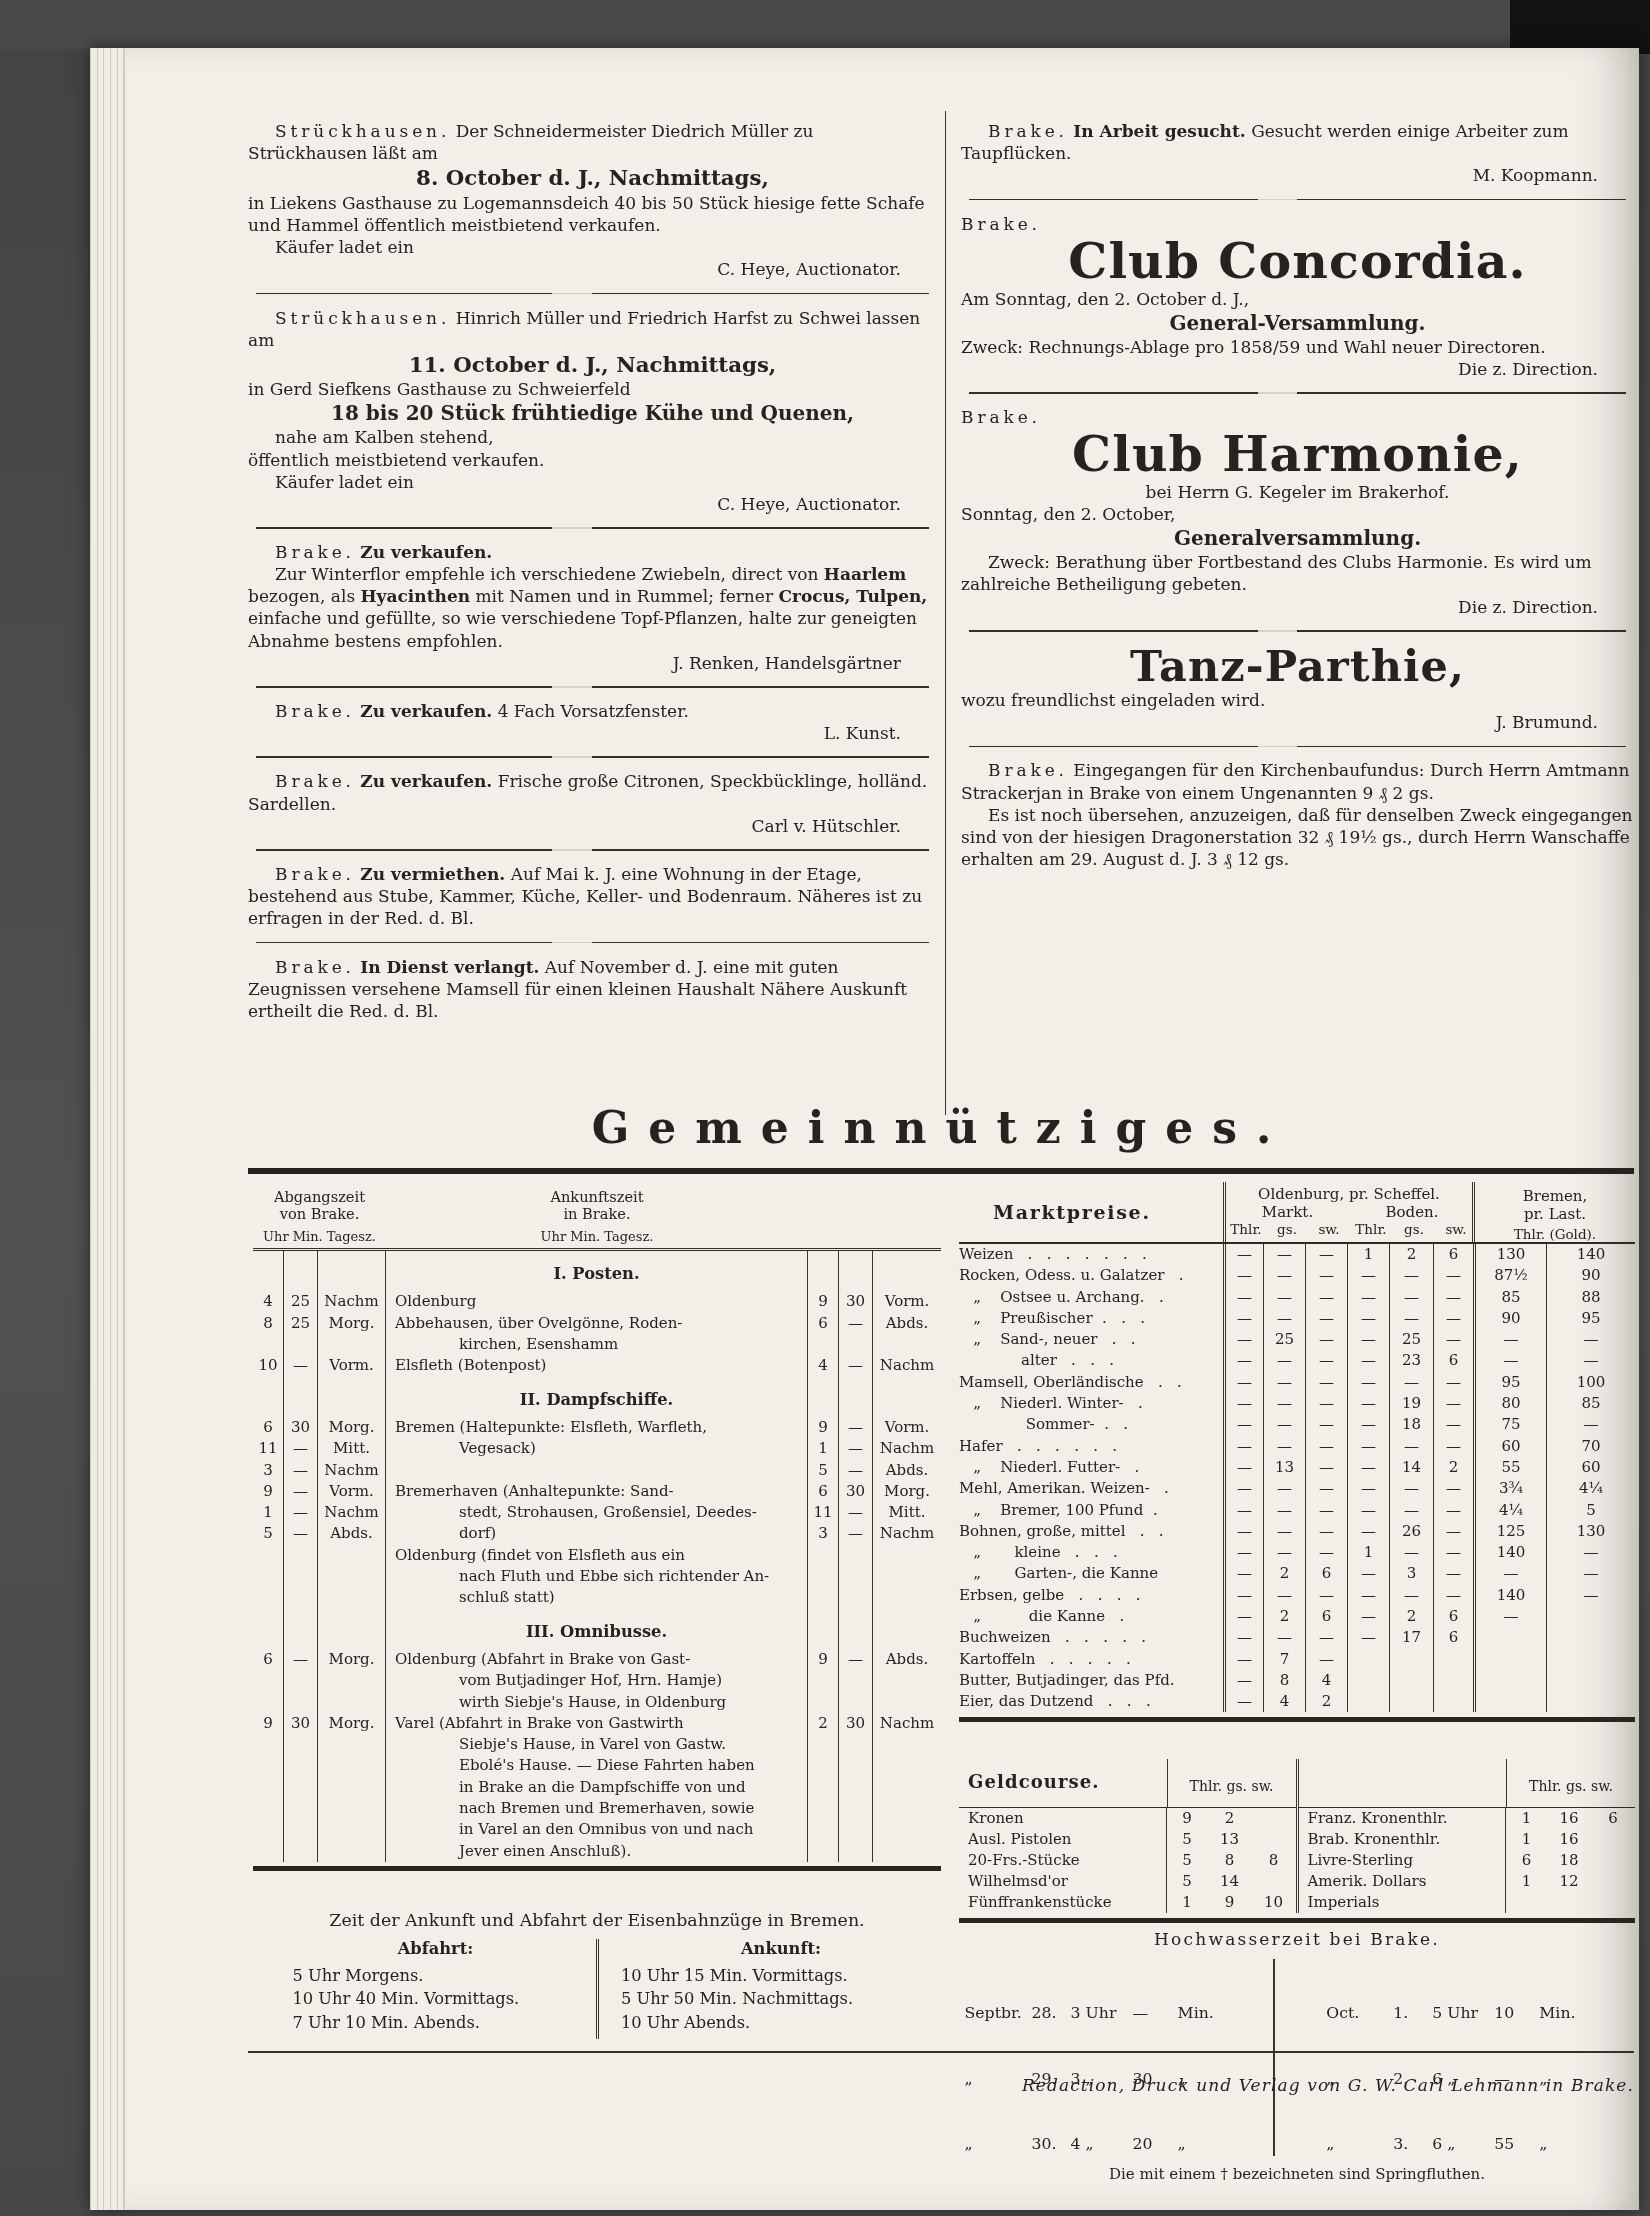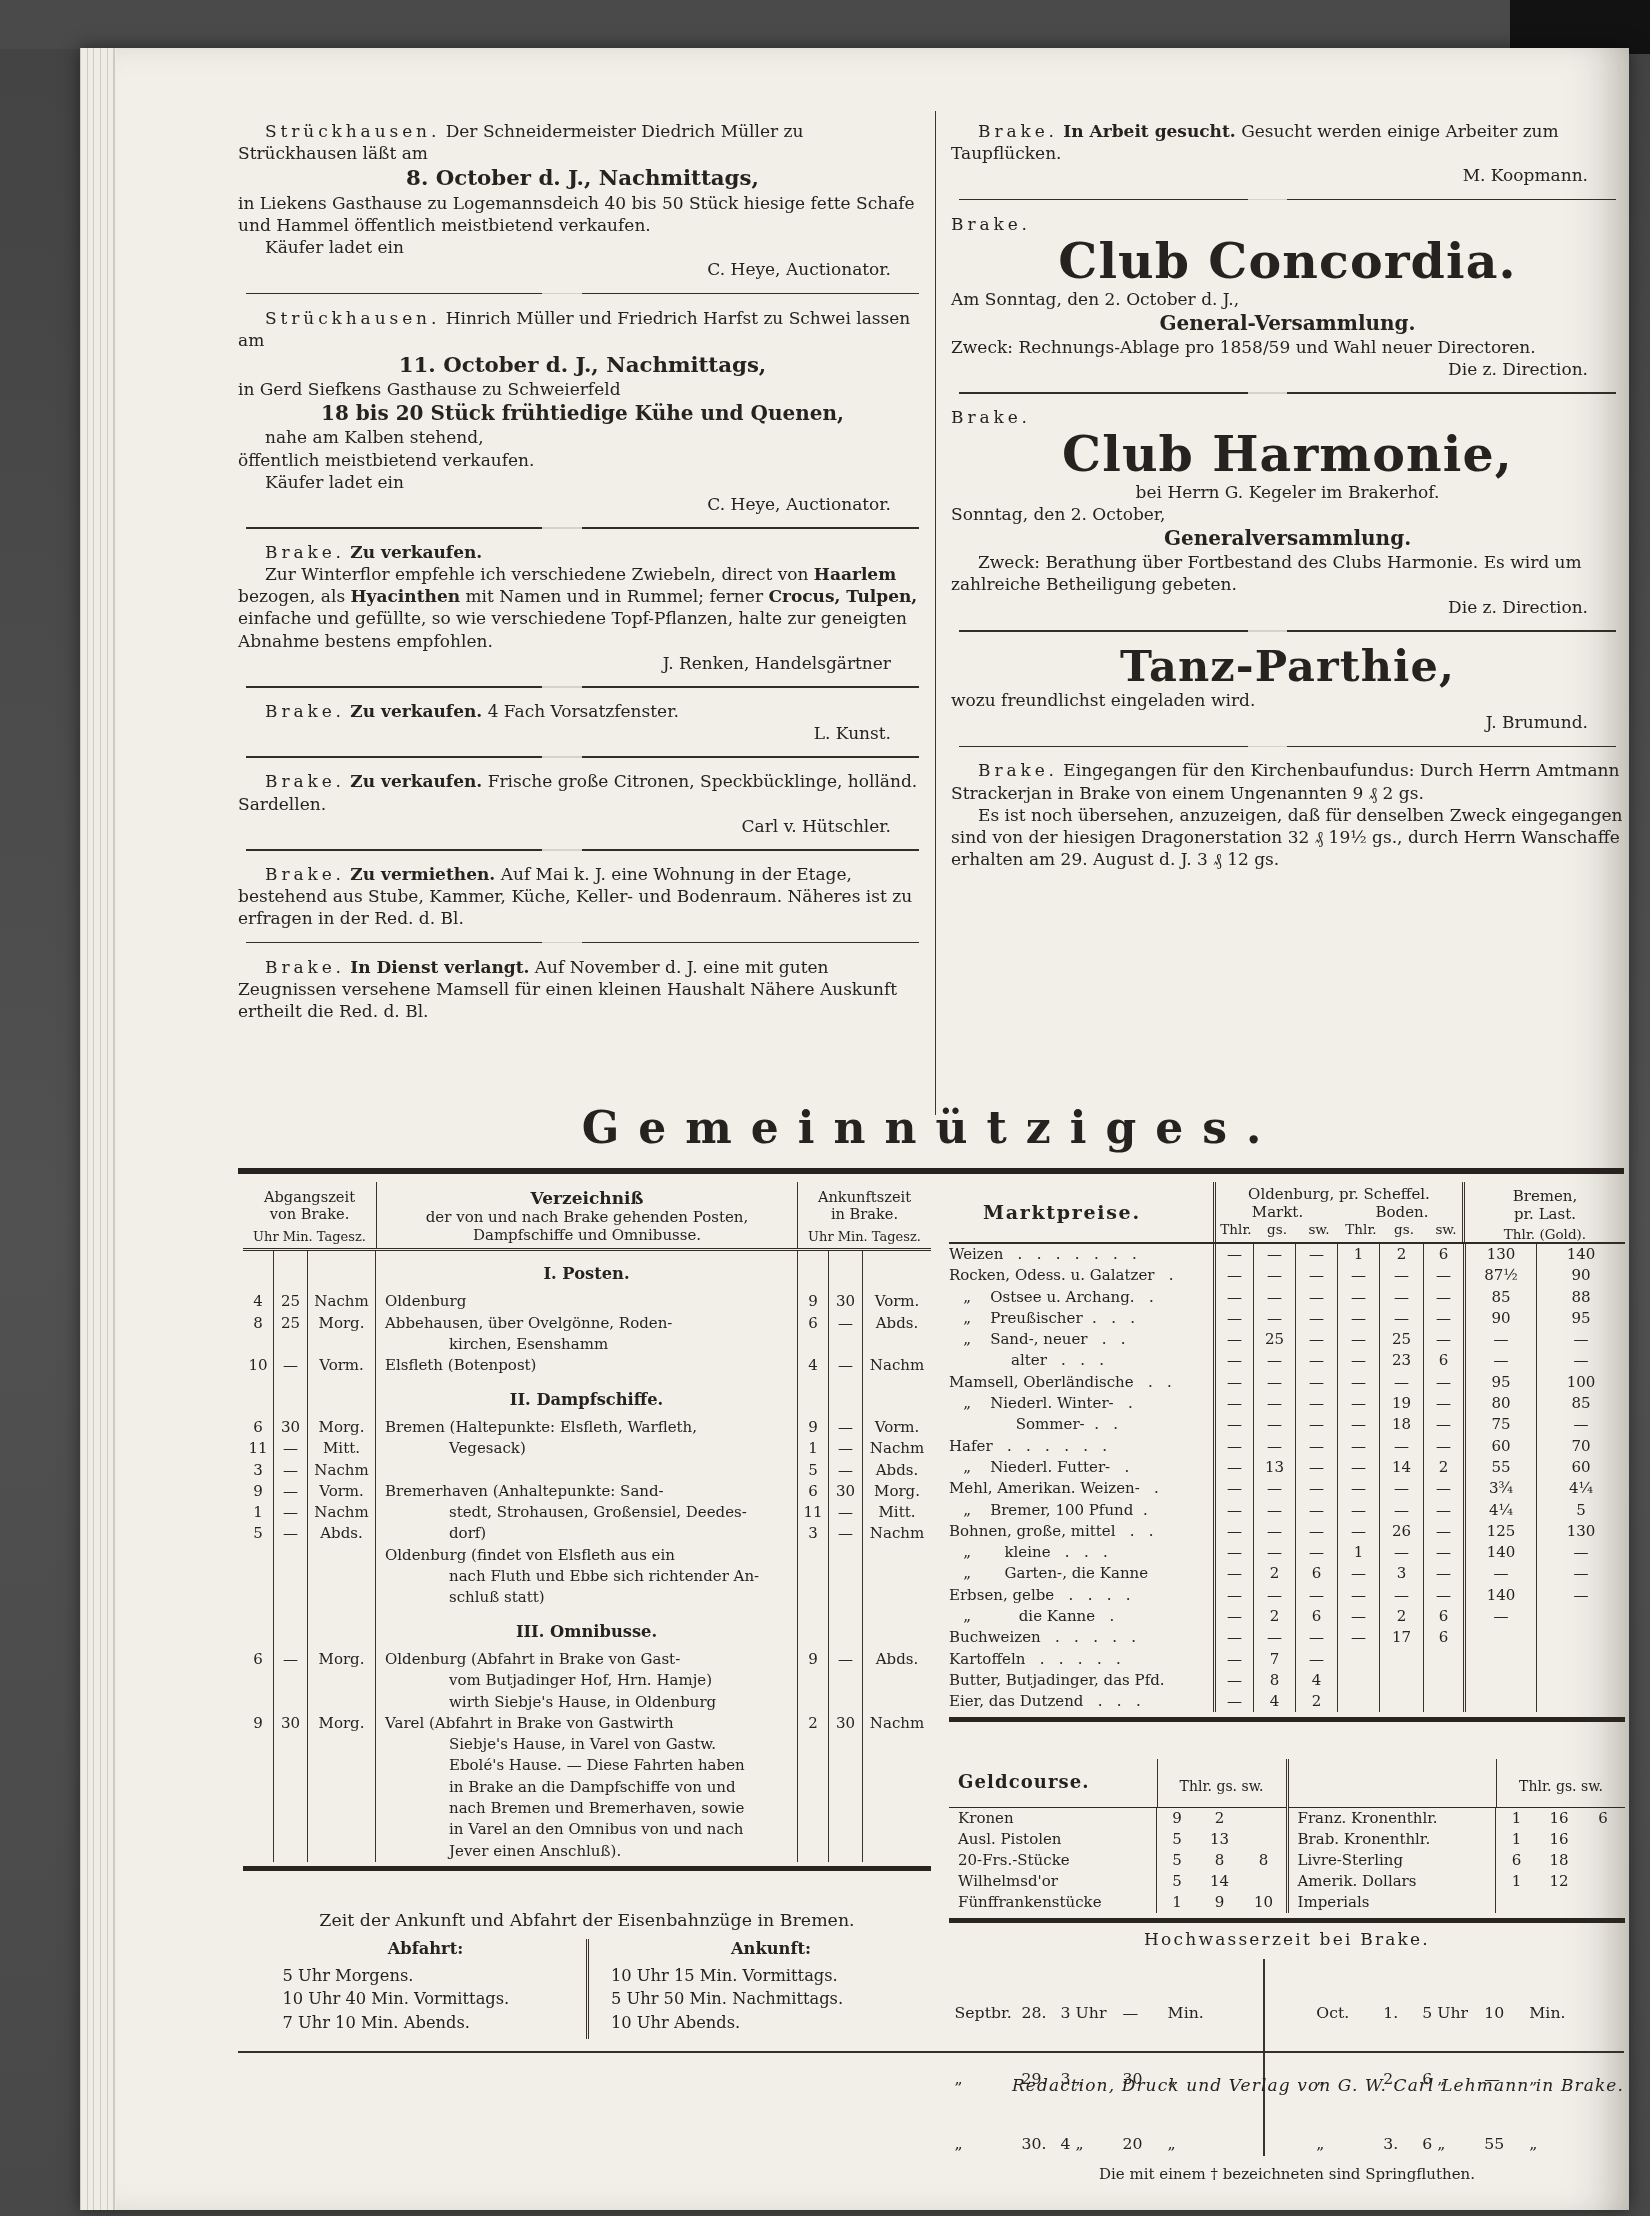--- a/index.html
+++ b/index.html
@@ -1,21 +1,21 @@
 <!DOCTYPE html>
 <html style="font-size:9px"><head>
 <meta charset="utf-8">
 <style>
   html,body{margin:0;padding:0;background:#474747;}
   .stage{position:relative;width:1650px;height:2216px;overflow:hidden;
          background:linear-gradient(180deg,#434343,#515151 55%,#484848);
          font-family:"DejaVu Serif", serif;color:#262220;}
   .corner-black{position:absolute;top:0;right:0;width:140px;height:54px;background:#121212;}
   .top-shade{position:absolute;top:0;left:0;right:0;height:49px;background:#4a4a4a;}
-  .page{position:absolute;left:80px;top:48px;width:1549px;height:2162px;background:#f1efe8;
+  .page{position:absolute;left:90px;top:48px;width:1549px;height:2162px;background:#f1efe8;
         box-shadow:inset -39px 0 51px -31px rgba(40,35,25,.35), inset 28px 0 39px -25px rgba(40,35,25,.18),
                    0 0 17px rgba(0,0,0,.5);}
   .stack{position:absolute;left:0;top:0;bottom:0;width:36px;
          background:repeating-linear-gradient(90deg,#cdcabf 0 1.1px,#eeece4 1.1px 6.7px);}
   
   .col{position:absolute;top:72px;font-size:17px;line-height:1.30;}
   .col-l{left:158px;width:689px;}
   .col-r{left:871px;width:673px;}
   .divider{position:absolute;left:855px;top:63px;height:1004px;width:1.1px;background:#3b352e;}
   .ad p{margin:0;}
@@ -207,25 +207,20 @@
     <h1 class="gemein">Gemeinnütziges.</h1>
     <div class="heavy-full"></div>
 
     <div class="sched">
       <div class="sched-head">
         <div class="sh-block">
           <div class="sh-l1">Abgangszeit</div>
           <div class="sh-l2">von Brake.</div>
           <div class="sh-units">Uhr Min. Tagesz.</div>
         </div>
-        <div class="sh-block mid">
-          <div class="sh-t1">Verzeichniß</div>
-          <div>der von und nach Brake gehenden Posten,</div>
-          <div>Dampfschiffe und Omnibusse.</div>
-        </div>
         <div class="sh-block">
           <div class="sh-l1">Ankunftszeit</div>
           <div class="sh-l2">in Brake.</div>
           <div class="sh-units">Uhr Min. Tagesz.</div>
         </div>
       </div>
       <div class="sched-body">
 
           <div class="srow" data-dc="h">
             <span class="c"></span>

